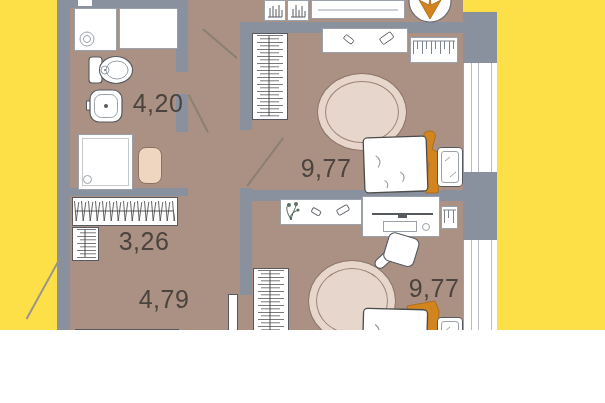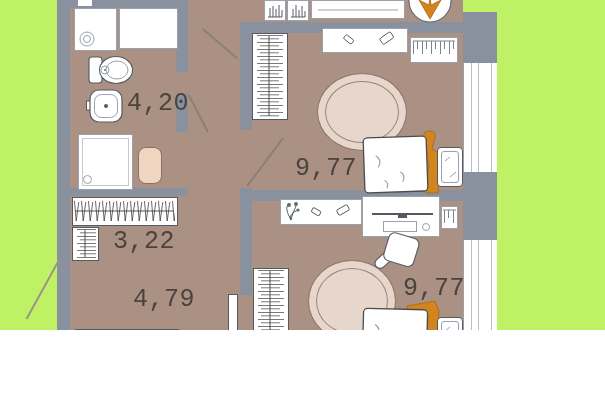--- a/index.html
+++ b/index.html
@@ -1,17 +1,17 @@
 <!DOCTYPE html>
 <html><head>
 <meta charset="utf-8">
 <style>
   html,body{margin:0;padding:0;background:#fff;}
-  .plan{position:relative;width:605px;height:330px;background:#bef264;overflow:hidden;
-        font-family:Liberation Mono, monospace;}
+  .plan{position:relative;width:605px;height:330px;background:#fde047;overflow:hidden;
+        font-family:Liberation Sans, sans-serif;}
   .abs{position:absolute;}
   .floor{background:#ab9084;}
   .wall{background:#8a919e;}
   .fw{background:#fff;border:1px solid #9aa1ab;box-sizing:border-box;}
   .fwd{background:#fff;border:1.4px solid #565a60;box-sizing:border-box;}
   .win{background:#fff;border-left:1px solid #9aa1ab;box-sizing:border-box;}
   .win i{position:absolute;top:0;bottom:0;width:1px;background:#b9bec6;}
   .lbl{position:absolute;transform:translate(-50%,-50%);font-size:25px;color:#4b433d;
        letter-spacing:.5px;white-space:nowrap;}
   .line{position:absolute;height:1.5px;background:#8a8070;transform-origin:0 50%;}
@@ -130,21 +130,21 @@
         <rect x="1" y="1" width="101" height="24" fill="url(#zigv)"></rect>
         <path d="M2,13 H101" stroke="#3f3f3f" stroke-width="0.9"></path>
       </svg>
   </div>
   <div class="abs fwd" style="left:72px;top:227px;width:27px;height:34px">
     <svg width="24" height="31">
         <rect x="1" y="1" width="22" height="29" fill="url(#hangh)"></rect>
         <path d="M12,2 V29" stroke="#3f3f3f" stroke-width="0.9"></path>
       </svg>
   </div>
-  <div class="lbl" style="left:144px;top:241px">3,22</div>
+  <div class="lbl" style="left:144px;top:241px">3,26</div>
 
   <div class="abs fwd" style="left:75px;top:329px;width:104px;height:29px">
     <svg width="101" height="26">
         <rect x="1" y="1" width="99" height="24" fill="url(#zigv)"></rect>
         <path d="M2,13 H99" stroke="#3f3f3f" stroke-width="0.9"></path>
       </svg>
   </div>
   <div class="lbl" style="left:164px;top:299px">4,79</div>
 
   <div class="abs fwd" style="left:252px;top:33px;width:36px;height:87px">

